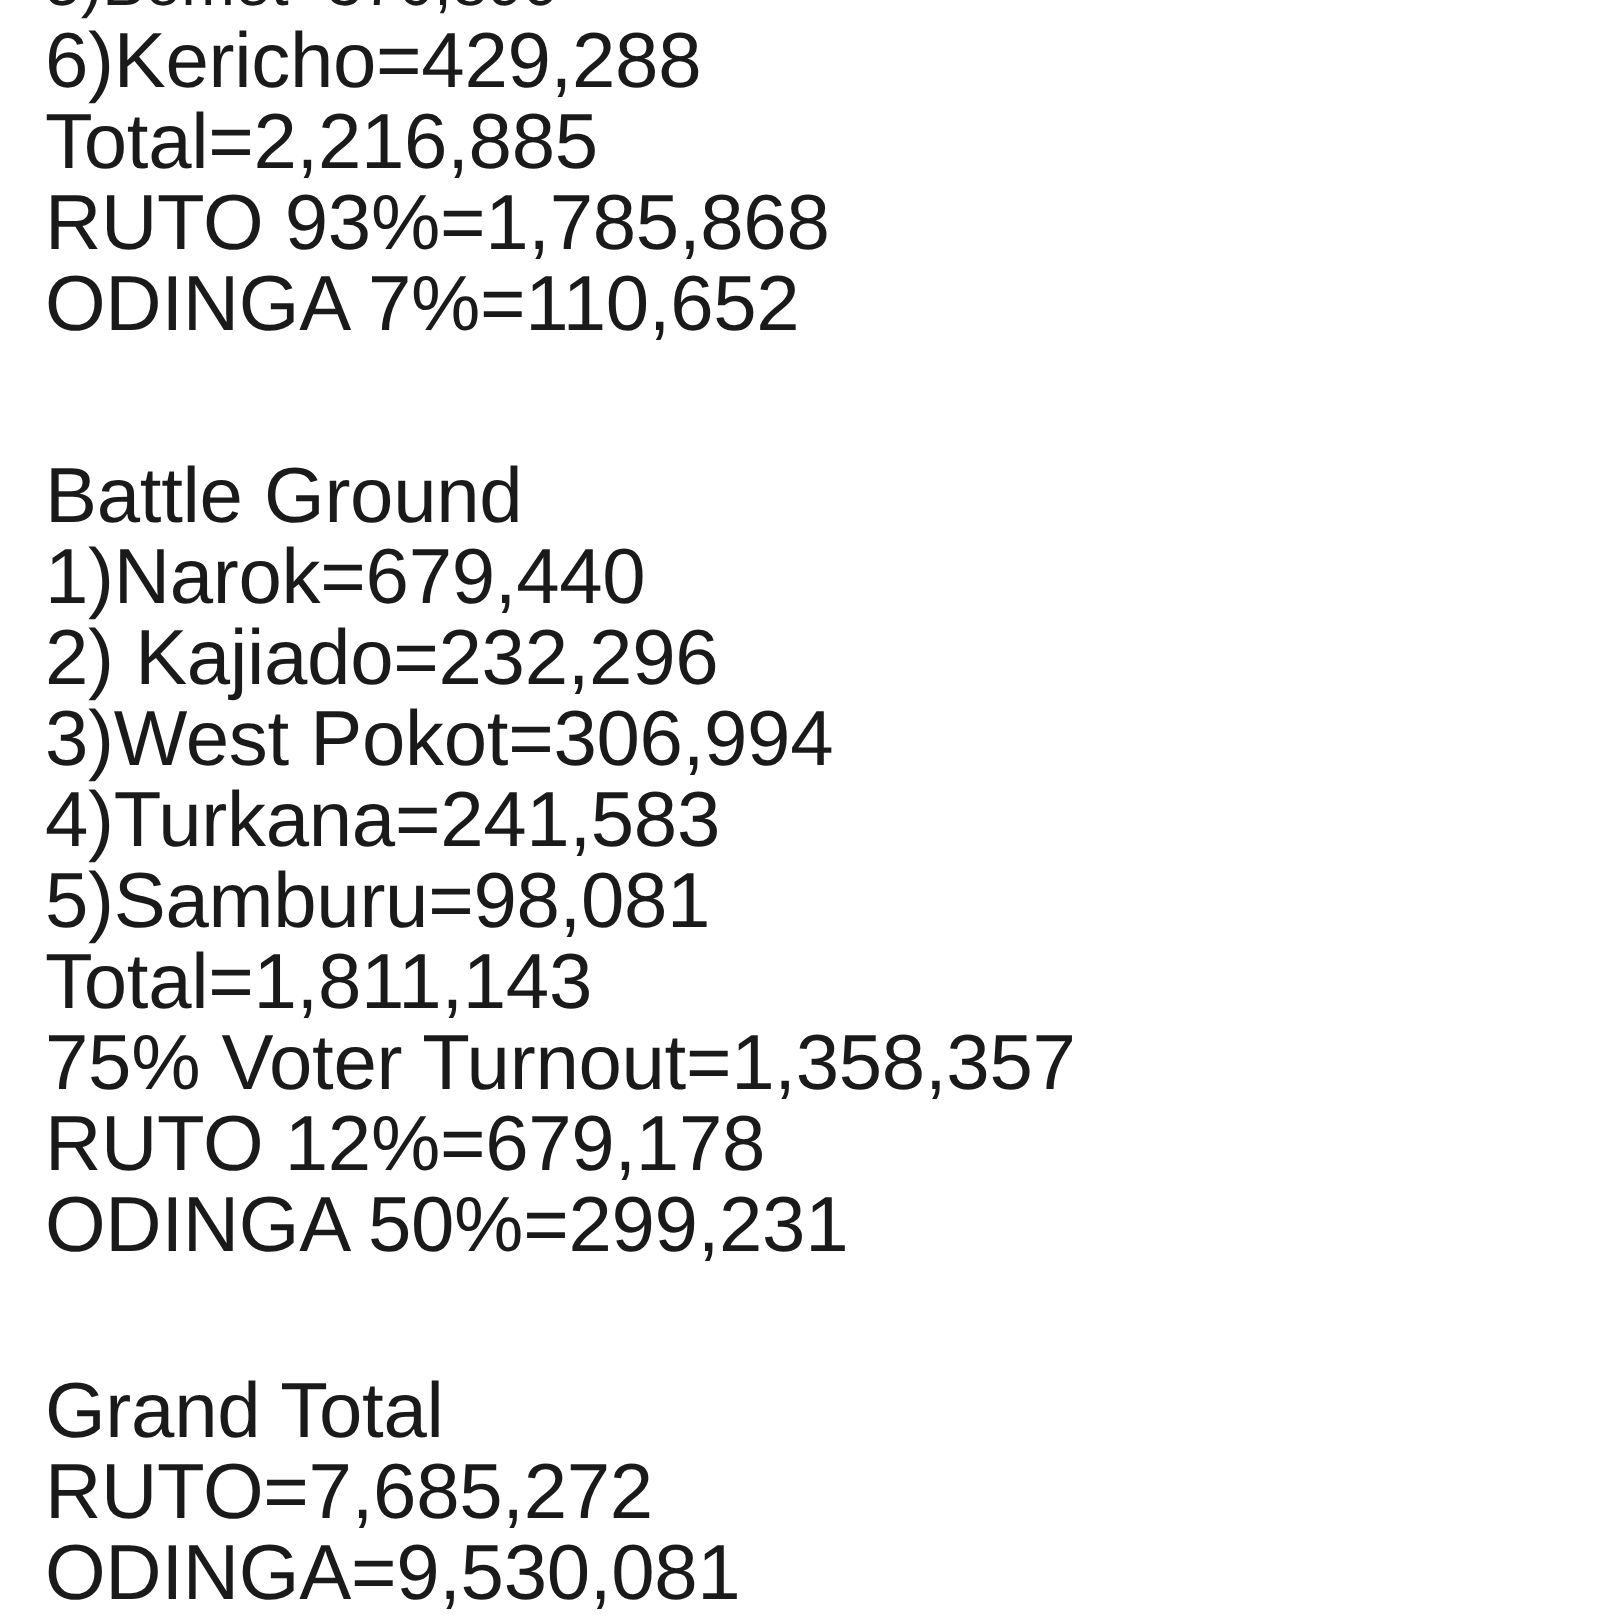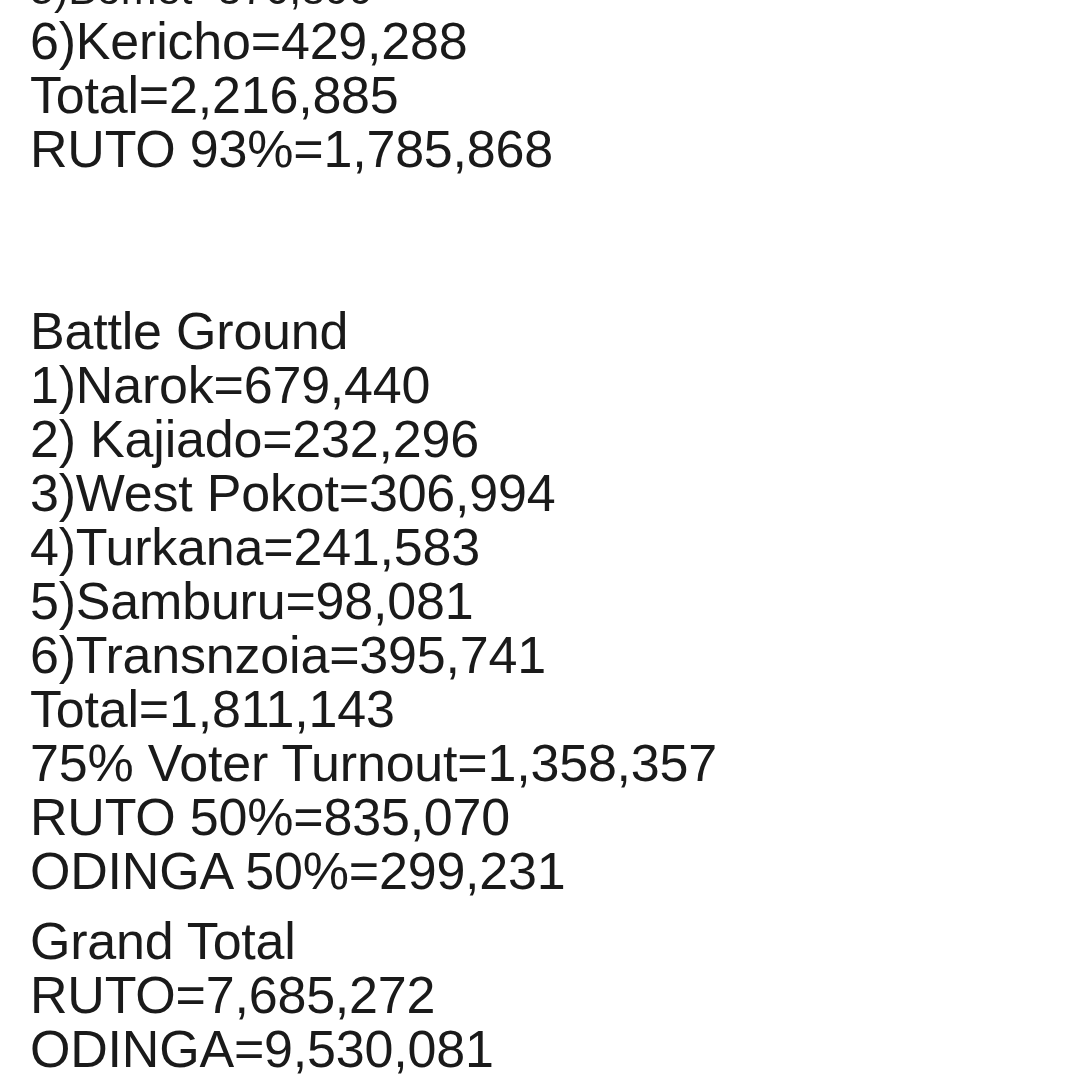--- a/index.html
+++ b/index.html
@@ -50,33 +50,33 @@
 <body>
 
 <div class="page">
 
   <div class="clipped-line">5)Bomet=370,899</div>
 
   <div class="block" id="block-a">
     <div class="line">6)Kericho=429,288</div>
     <div class="line">Total=2,216,885</div>
     <div class="line">RUTO 93%=1,785,868</div>
+    <div class="line">ODINGA 7%=110,652</div>
   </div>
 
   <div class="block" id="block-b">
     <div class="line">Battle Ground</div>
     <div class="line">1)Narok=679,440</div>
     <div class="line">2) Kajiado=232,296</div>
     <div class="line">3)West Pokot=306,994</div>
     <div class="line">4)Turkana=241,583</div>
     <div class="line">5)Samburu=98,081</div>
-    <div class="line">6)Transnzoia=395,741</div>
     <div class="line">Total=1,811,143</div>
     <div class="line">75% Voter Turnout=1,358,357</div>
-    <div class="line">RUTO 50%=835,070</div>
+    <div class="line">RUTO 12%=679,178</div>
     <div class="line">ODINGA 50%=299,231</div>
   </div>
 
   <div class="block" id="block-c">
     <div class="line">Grand Total</div>
     <div class="line">RUTO=7,685,272</div>
     <div class="line">ODINGA=9,530,081</div>
   </div>
 
 </div>

